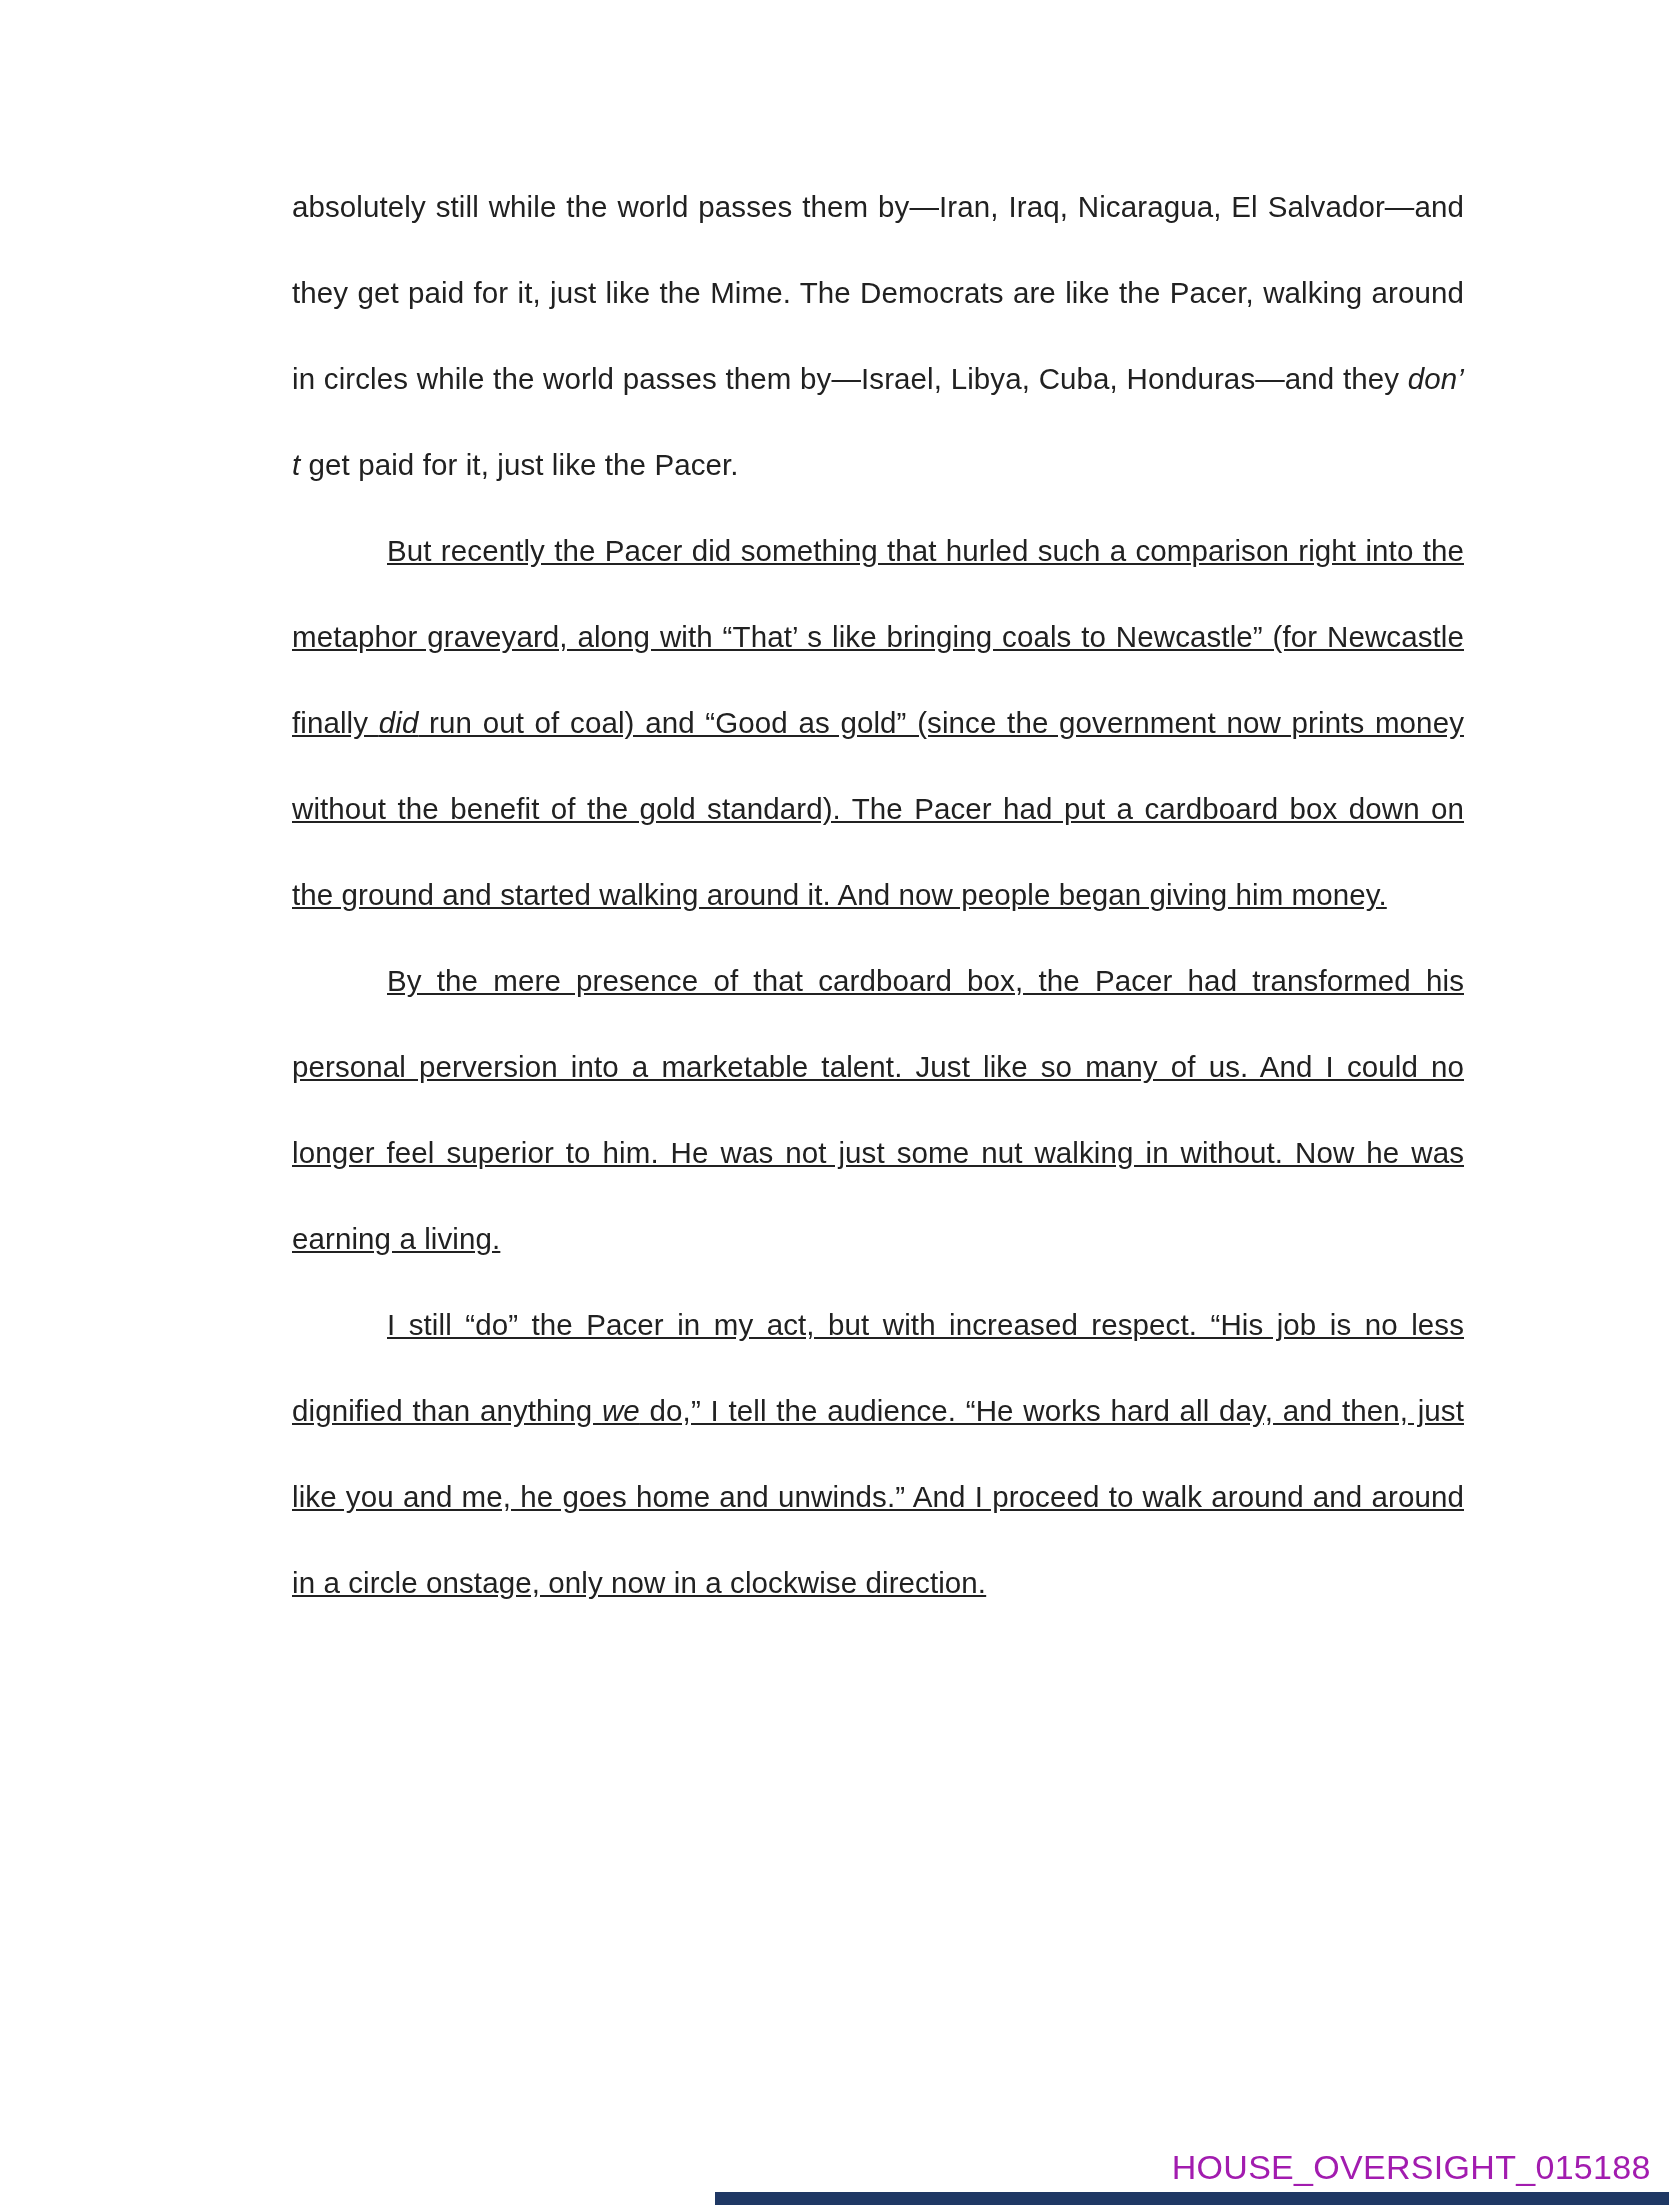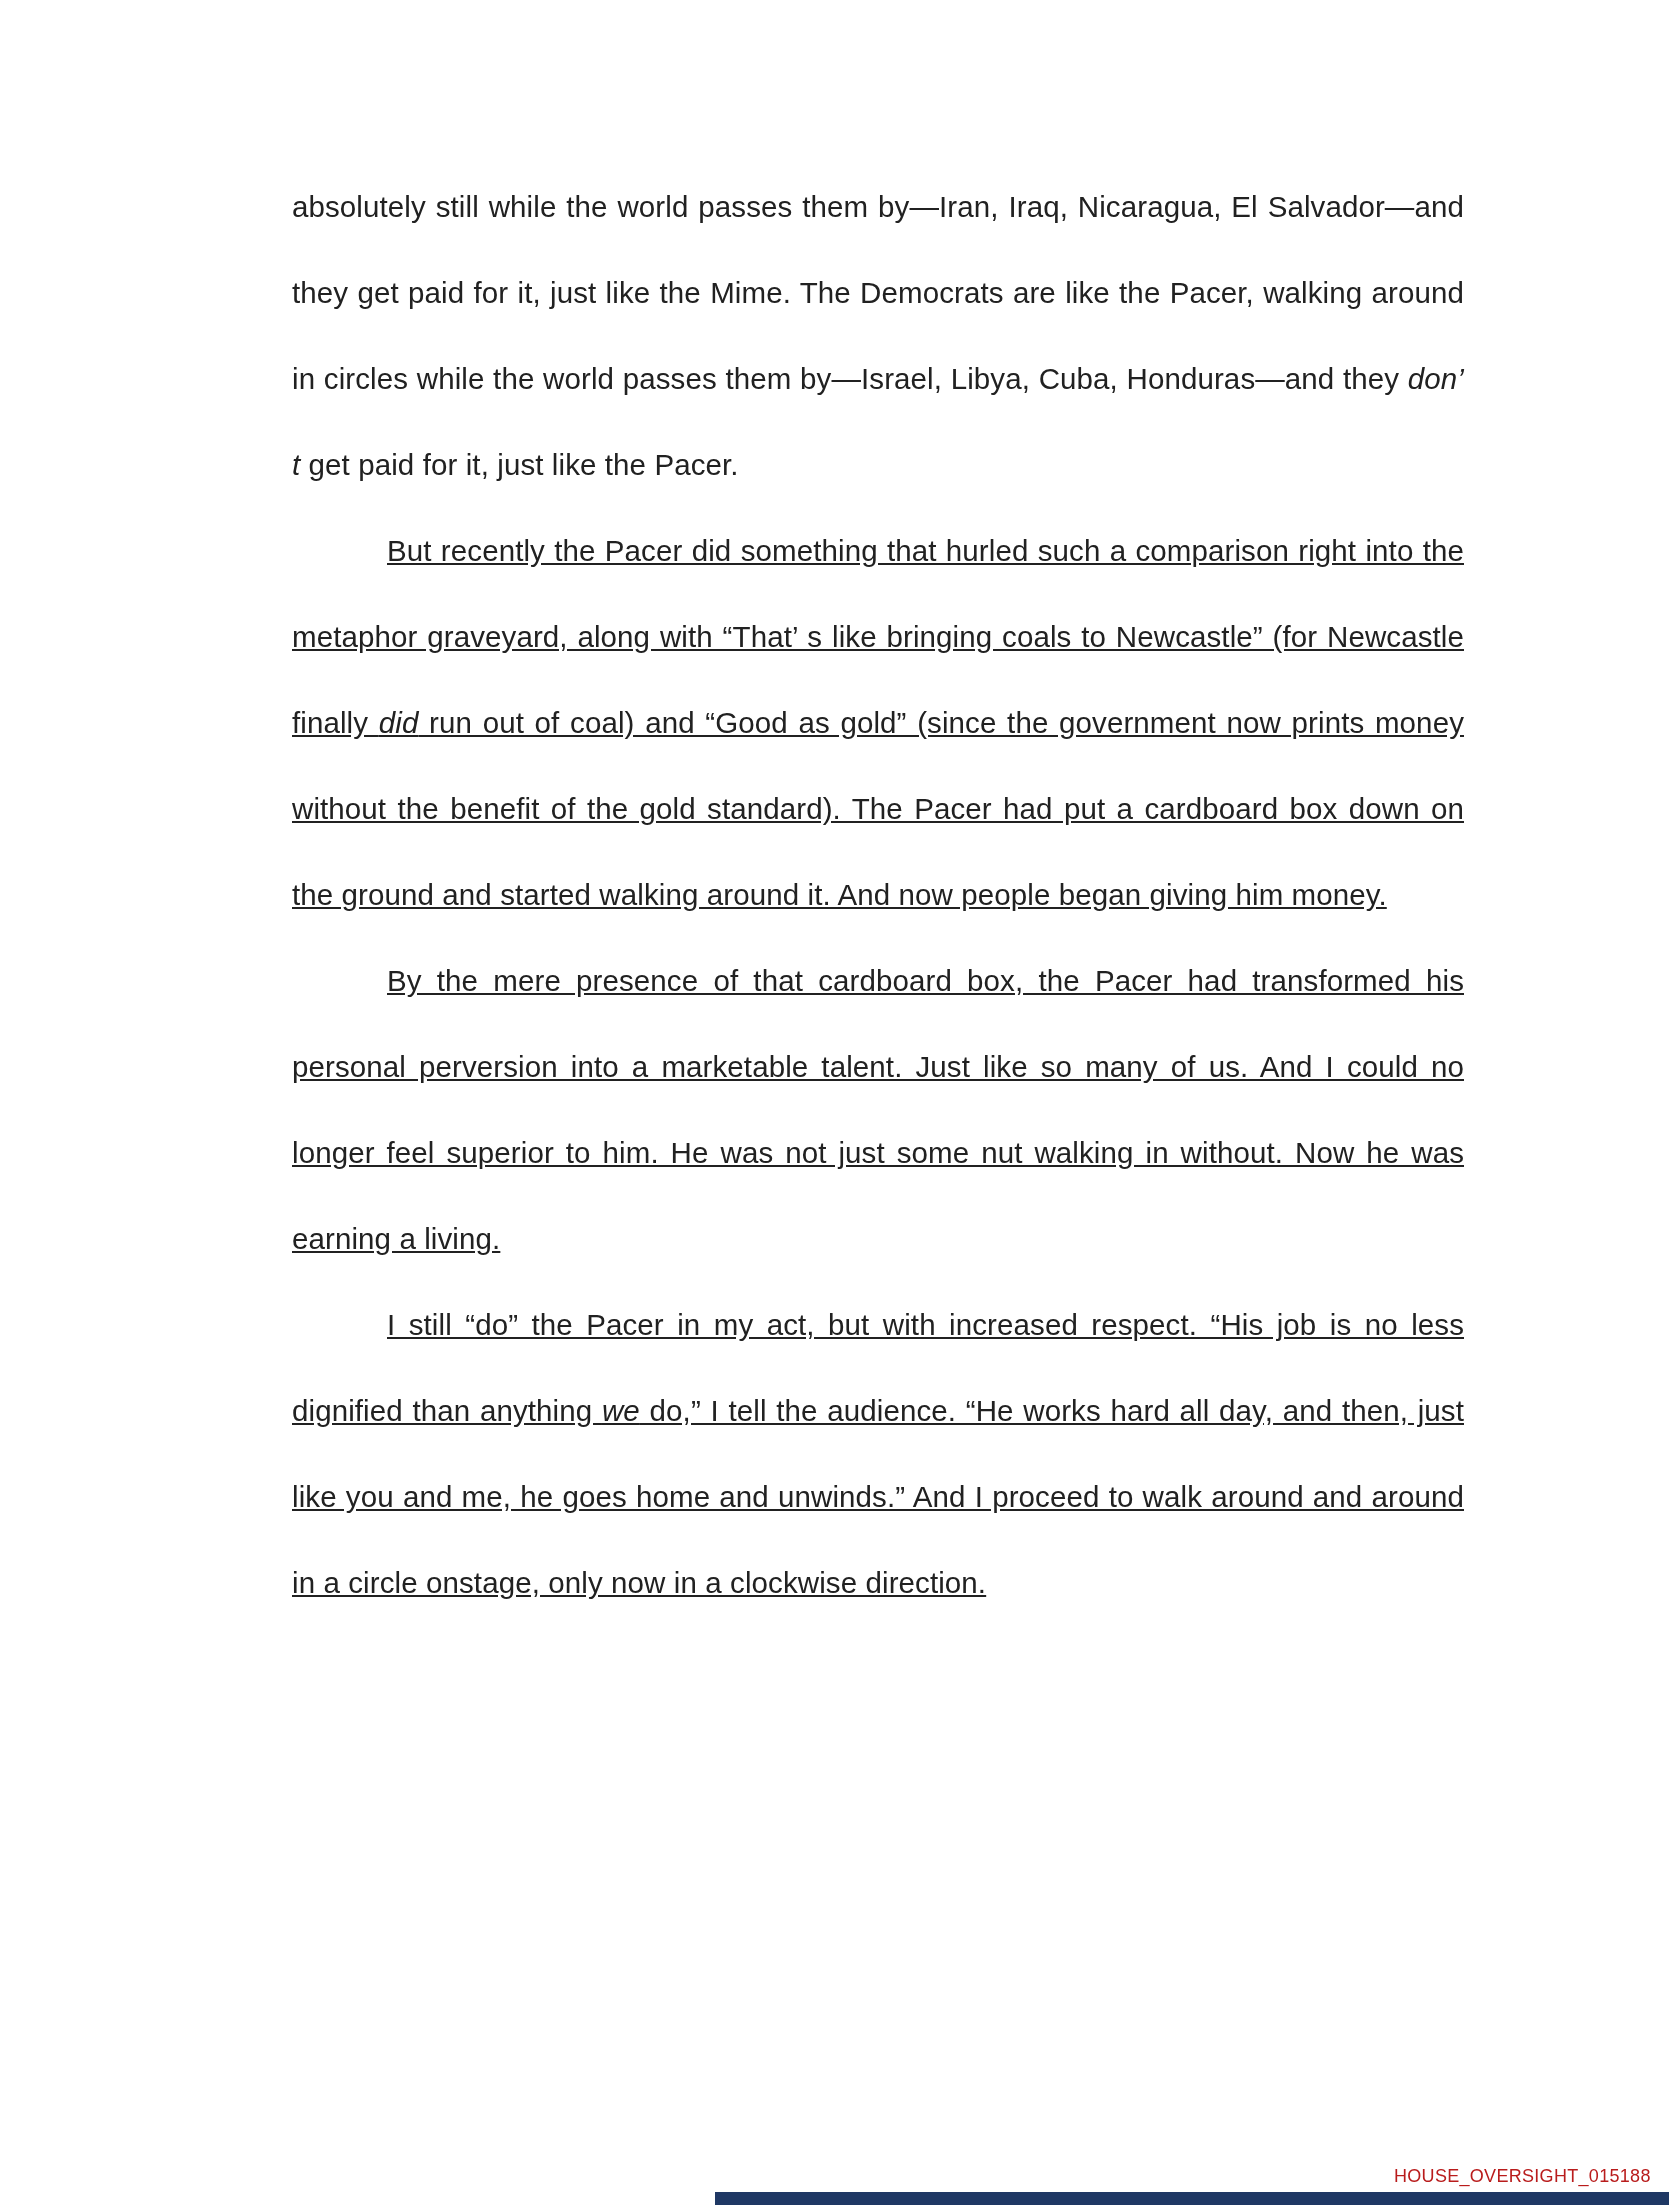--- a/index.html
+++ b/index.html
@@ -35,22 +35,22 @@
     text-indent: 95px;
     text-decoration: underline;
   }
   .para .italic {
     font-style: italic;
   }
   .footer {
     position: absolute;
     right: 18.3px;
     bottom: 18.3px;
-    font-size: 18px;
-    color: #b91c1c;
+    font-size: 34px;
+    color: #a21caf;
     letter-spacing: 0.3px;
   }
   .bottom-bar {
     position: absolute;
     left: 715px;
     right: 0;
     bottom: 0;
     height: 13px;
     background: #1f3864;
   }

